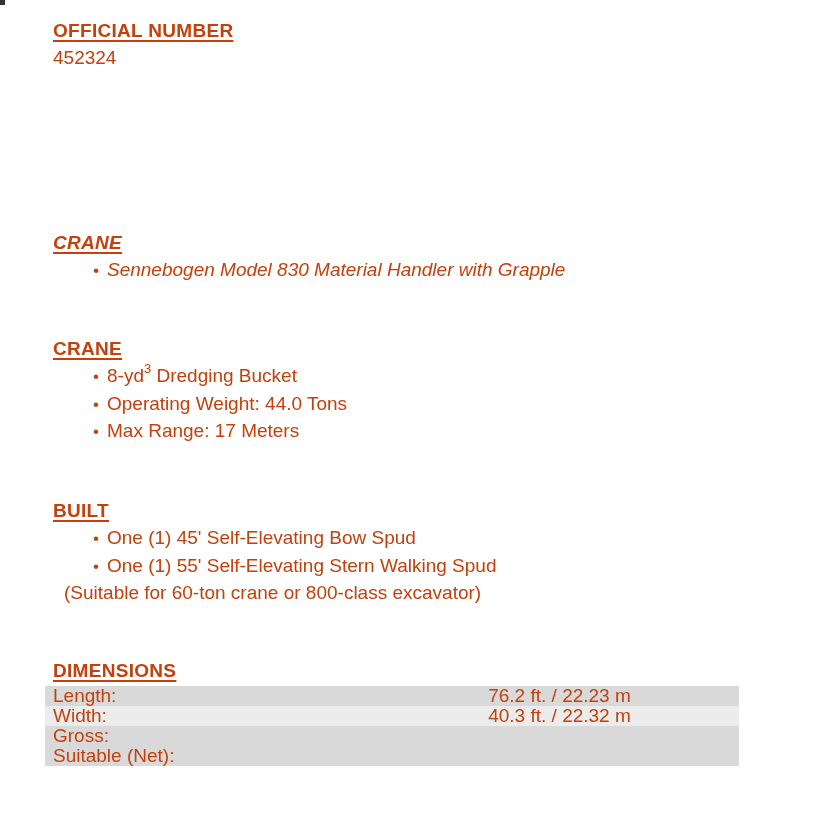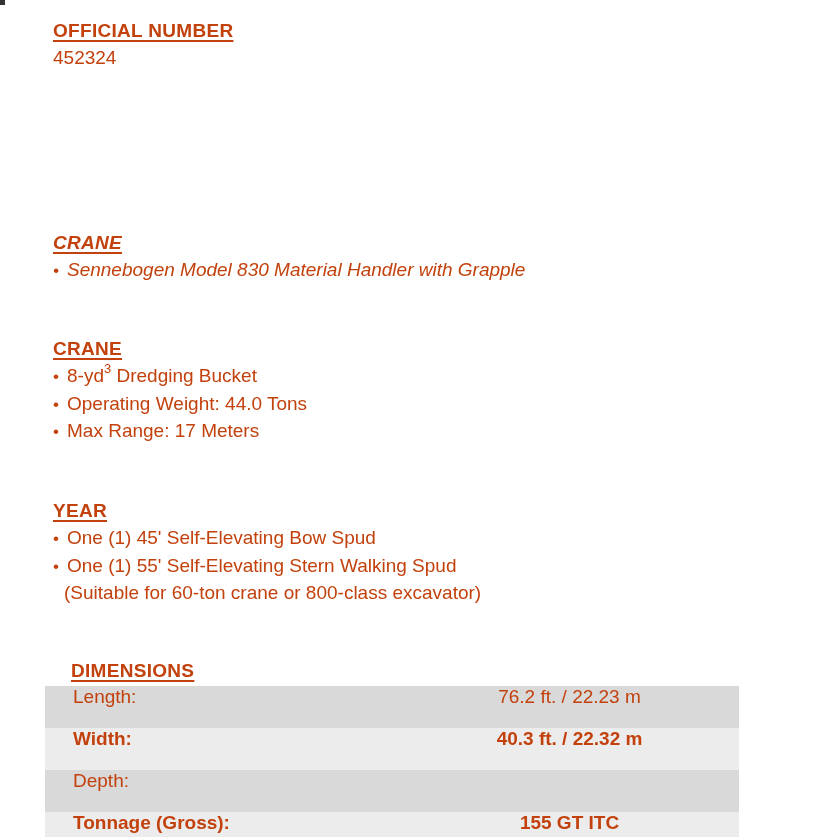--- a/index.html
+++ b/index.html
@@ -28,21 +28,21 @@
   .heading {
     font-size: 19px;
     font-weight: bold;
     text-decoration: underline;
     text-decoration-thickness: 2px;
     text-underline-offset: 3px;
     letter-spacing: 0.3px;
     line-height: 26.8px;
   }
   .line { line-height: 26.8px; }
-  .bullet-line { line-height: 26.8px; }
+  .bullet-line { line-height: 26.8px; margin-left: 40px; }
   .bullet {
     display: inline-block;
     width: 14px;
     font-size: 17px;
   }
   .note-line { padding-left: 11px; line-height: 26.8px; }
   sup.sup3 {
     font-size: 13px;
     position: relative;
     top: -1px;
@@ -50,37 +50,36 @@
   }
   
   #dim-table {
     position: absolute;
     left: 45px;
     top: 686px;
     width: 694px;
   }
   .trow {
     display: flex;
-    height: 42px;
-    align-items: flex-start;
+    height: 20px;
+    align-items: center;
     font-size: 19px;
-    padding-left: 20px;
   }
   .trow .tlabel {
     width: 335px;
     padding-left: 8px;
     white-space: nowrap;
   }
   .trow .tvalue {
     flex: 1;
     text-align: center;
     white-space: nowrap;
   }
   .trow.odd  { background: #d9d9d9; }
-  .trow.even { background: #ececec; font-weight: bold; }
+  .trow.even { background: #ececec; }
 </style>
 </head>
 <body>
 
 <div id="page">
 
   <div class="corner-artifact"></div>
 
   <div class="section" style="top:18px;">
     <div class="heading">OFFICIAL NUMBER</div>
@@ -94,44 +93,40 @@
   </div>
 
   <div class="section" style="top:336px;">
     <div class="heading">CRANE</div>
     <div class="bullet-line"><span class="bullet">•</span><span>8-yd</span><sup class="sup3">3</sup><span> Dredging Bucket</span></div>
     <div class="bullet-line"><span class="bullet">•</span><span>Operating Weight: 44.0 Tons</span></div>
     <div class="bullet-line"><span class="bullet">•</span><span>Max Range: 17 Meters</span></div>
   </div>
 
   <div class="section" style="top:498px;">
-    <div class="heading">YEAR</div>
+    <div class="heading">BUILT</div>
     <div class="bullet-line"><span class="bullet">•</span><span>One (1) 45' Self-Elevating Bow Spud</span></div>
     <div class="bullet-line"><span class="bullet">•</span><span>One (1) 55' Self-Elevating Stern Walking Spud</span></div>
     <div class="note-line">(Suitable for 60-ton crane or 800-class excavator)</div>
   </div>
 
-  <div class="section" style="top:658px;margin-left:18px;">
+  <div class="section" style="top:658px;">
     <div class="heading">DIMENSIONS</div>
   </div>
 
   <div id="dim-table">
     <div class="trow odd">
       <span class="tlabel">Length:</span>
       <span class="tvalue">76.2 ft. / 22.23 m</span>
     </div>
     <div class="trow even">
       <span class="tlabel">Width:</span>
       <span class="tvalue">40.3 ft. / 22.32 m</span>
     </div>
     <div class="trow odd">
-      <span class="tlabel">Depth:</span>
-    </div>
-    <div class="trow even">
-      <span class="tlabel">Tonnage (Gross):</span>
-      <span class="tvalue">155 GT ITC</span>
+      <span class="tlabel">Gross:</span>
     </div>
     <div class="trow odd">
       <span class="tlabel">Suitable (Net):</span>
     </div>
   </div>
 
 </div>
 
 </body></html>

